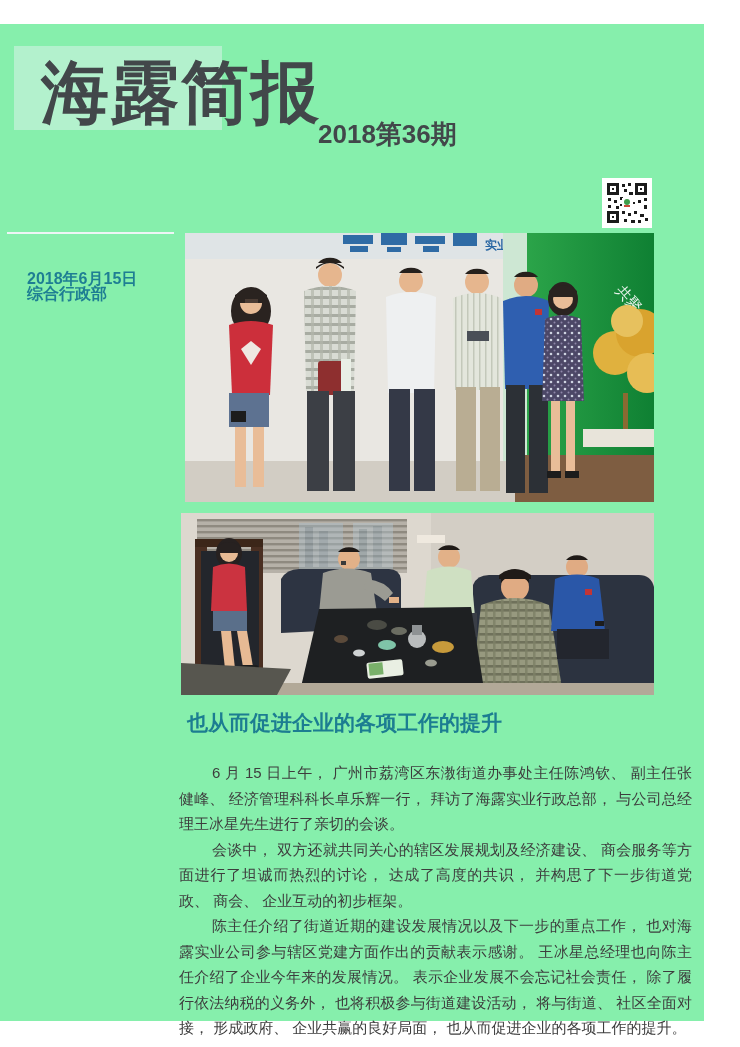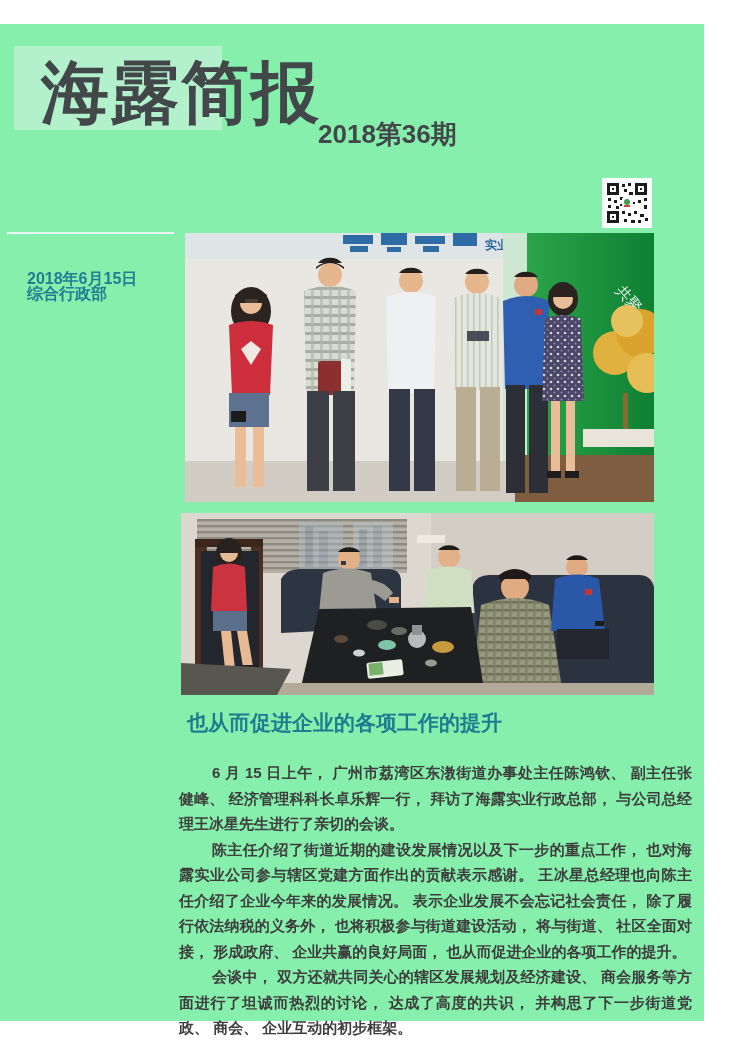--- a/index.html
+++ b/index.html
@@ -14,21 +14,21 @@
         color:#42474a;white-space:nowrap;}
   .qr{position:absolute;left:604px;top:156px;width:46px;height:46px;background:#ffffff;
         box-shadow:0 0 0 2px #ffffff;}
   .sep-line{position:absolute;left:7px;top:208px;width:167px;height:2px;background:#eef5f6;}
   .side-date{position:absolute;left:27px;top:221px;font-size:16px;font-weight:bold;color:#1e7e93;margin-top:24px;}
   .side-dept{position:absolute;left:27px;top:260px;font-size:16px;font-weight:bold;color:#1e7e93;text-align:right;}
   .photo1{position:absolute;left:185px;top:209px;width:469px;height:269px;}
   .photo2{position:absolute;left:181px;top:489px;width:473px;height:182px;}
   .article{position:absolute;left:179px;top:686px;width:513px;}
   .article h2{margin:0 0 24px 8px;font-size:21px;line-height:26px;font-weight:bold;color:#1c7d91;}
-  .article p{margin:0;font-size:15px;line-height:25.5px;color:#3d3d3d;font-weight:700;
+  .article p{margin:0;font-size:15px;line-height:25.5px;color:#3d3d3d;font-weight:400;
         text-align:justify;text-indent:2.2em;}
   svg{display:block;}
 </style>
 </head>
 <body>
 
 <div class="page">
   <div class="panel">
 
     <div class="masthead-glow"></div>
@@ -298,18 +298,18 @@
         </g>
 
         <rect x="0" y="170" width="473" height="12" fill="#b2a998"></rect>
         <polygon points="0,150 110,156 96,182 0,182" fill="#57564f"></polygon>
       </svg>
     </div>
 
     <div class="article">
       <h2>也从而促进企业的各项工作的提升</h2>
       <p>6 月 15 日上午， 广州市荔湾区东漖街道办事处主任陈鸿钦、 副主任张健峰、 经济管理科科长卓乐辉一行， 拜访了海露实业行政总部， 与公司总经理王冰星先生进行了亲切的会谈。</p>
+      <p>会谈中， 双方还就共同关心的辖区发展规划及经济建设、 商会服务等方面进行了坦诚而热烈的讨论， 达成了高度的共识， 并构思了下一步街道党政、 商会、 企业互动的初步框架。</p>
       <p>陈主任介绍了街道近期的建设发展情况以及下一步的重点工作， 也对海露实业公司参与辖区党建方面作出的贡献表示感谢。 王冰星总经理也向陈主任介绍了企业今年来的发展情况。 表示企业发展不会忘记社会责任， 除了履行依法纳税的义务外， 也将积极参与街道建设活动， 将与街道、 社区全面对接， 形成政府、 企业共赢的良好局面， 也从而促进企业的各项工作的提升。</p>
-      <p>会谈中， 双方还就共同关心的辖区发展规划及经济建设、 商会服务等方面进行了坦诚而热烈的讨论， 达成了高度的共识， 并构思了下一步街道党政、 商会、 企业互动的初步框架。</p>
     </div>
 
   </div>
 </div>
 
 </body></html>

